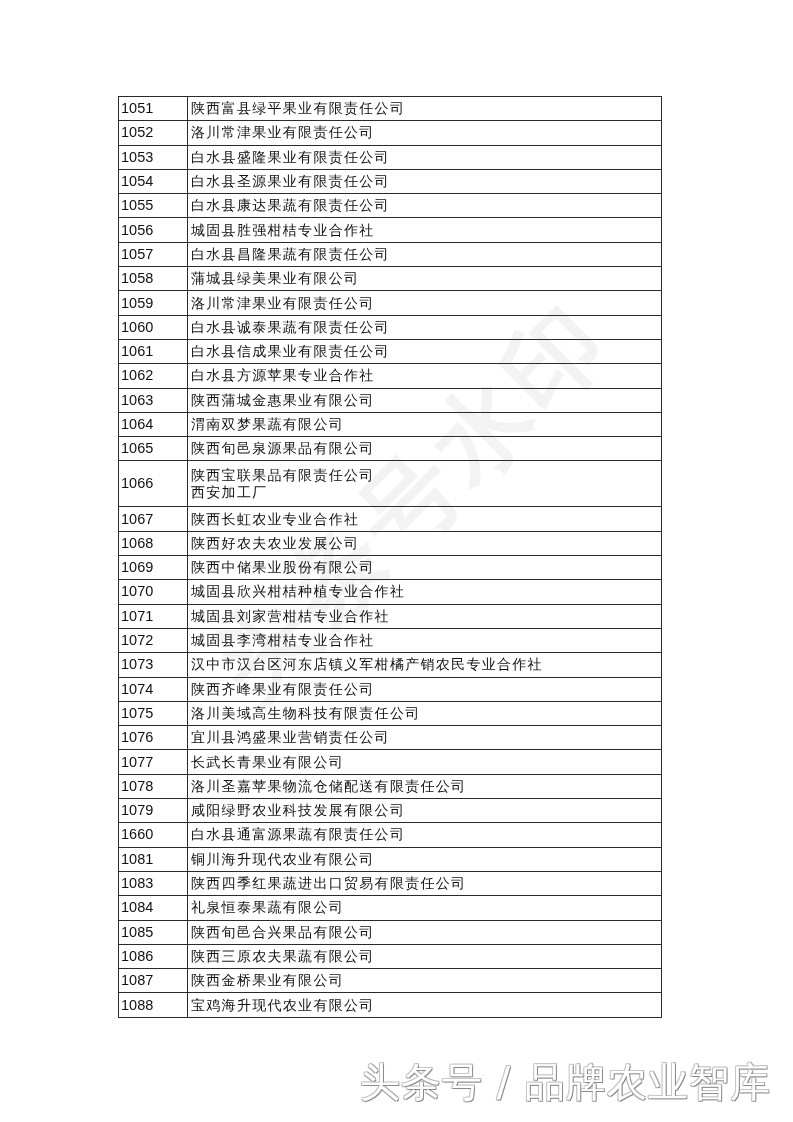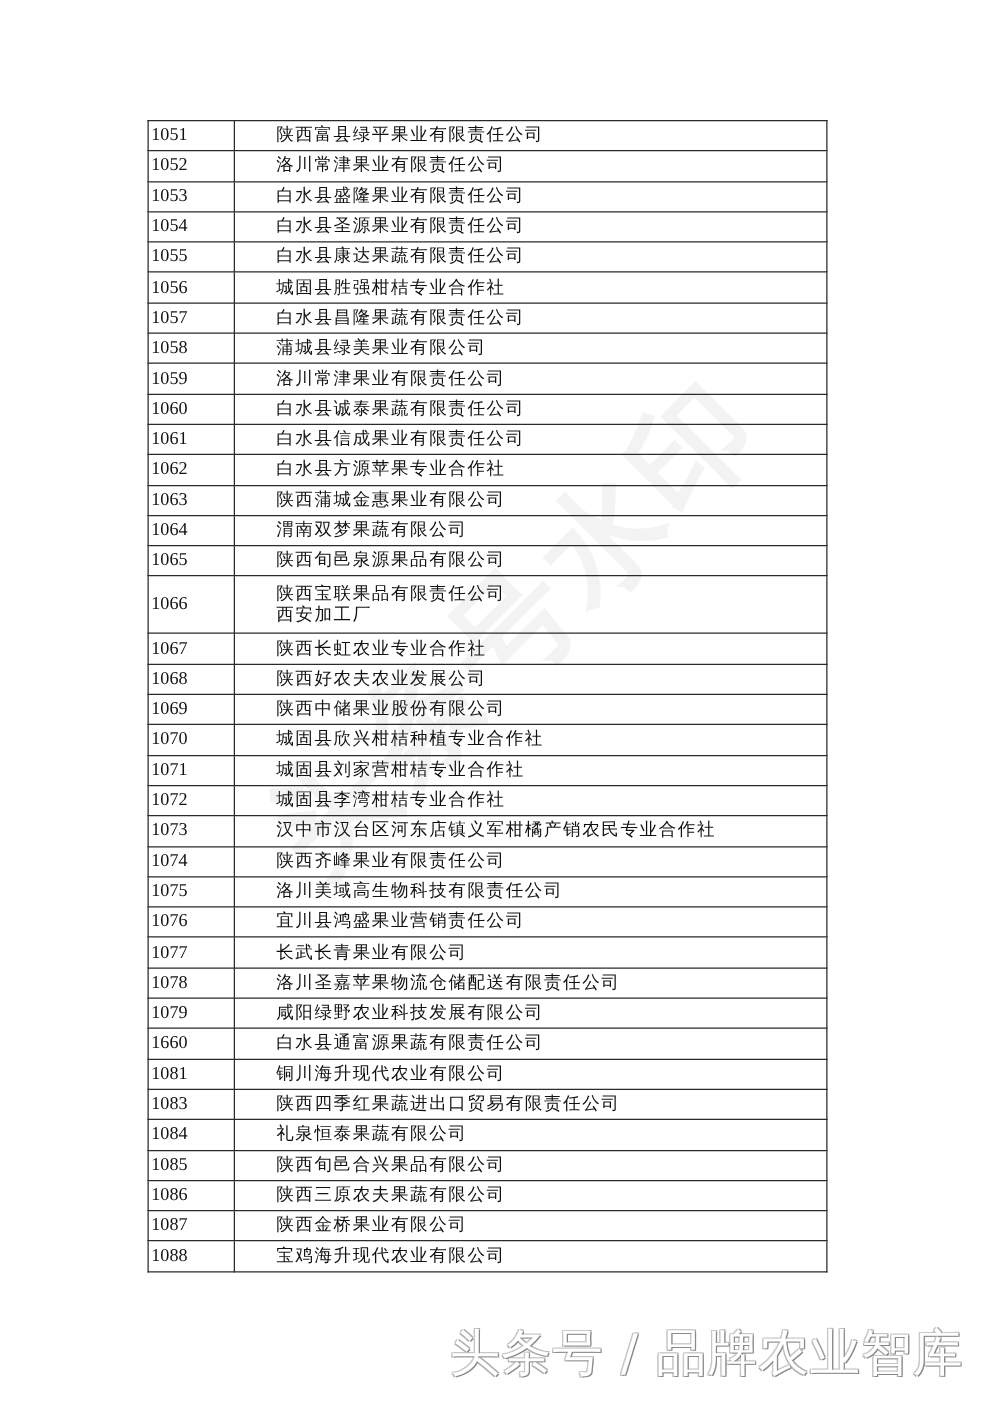--- a/index.html
+++ b/index.html
@@ -27,33 +27,32 @@
     .doc-table td {
       border: 1px solid #2a2a2a;
       padding: 2px 2px 2px 2px;
       vertical-align: middle;
       white-space: nowrap;
       height: 19.3px;
       box-sizing: content-box;
     }
     .doc-table td.num {
       width: 64px;
-      font-family: Liberation Serif, serif;
+      font-family: Liberation Sans, sans-serif;
       font-size: 14.5px;
     }
     .doc-table td.name {
       padding-left: 3px;
       letter-spacing: 1.3px;
     }
     .doc-table tr.tall td {
       height: 41px;
     }
     .doc-table td.name span {
       display: block;
-      margin-left: 30px;
     }
     .diag-watermark {
       position: absolute;
       left: 150px;
       top: 420px;
       width: 560px;
       font-family: "DejaVu Sans", sans-serif;
       font-size: 96px;
       font-weight: bold;
       letter-spacing: 6px;

